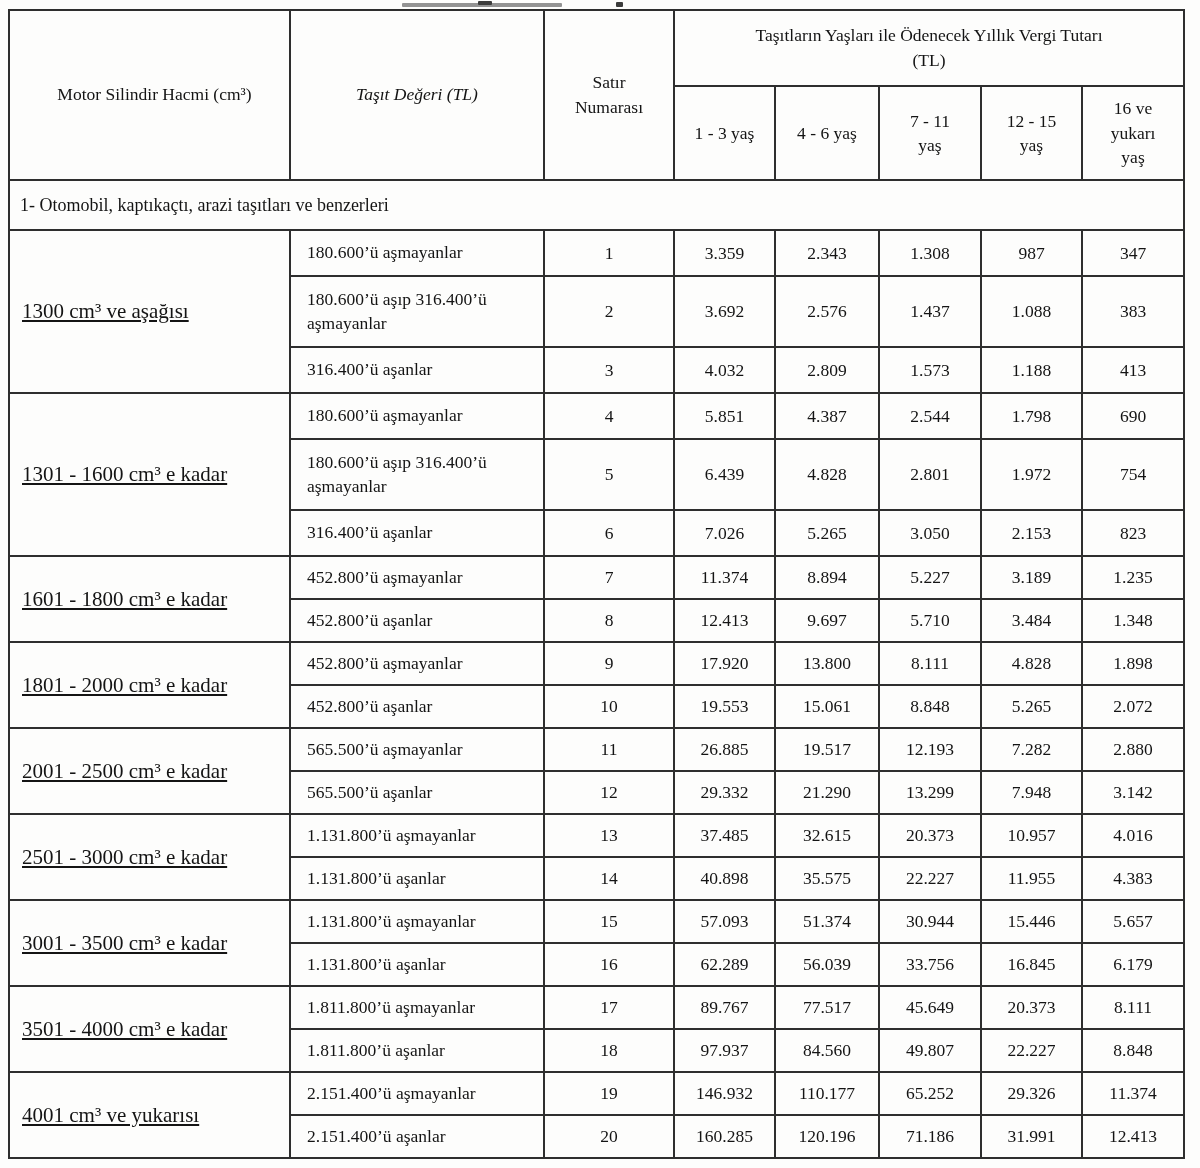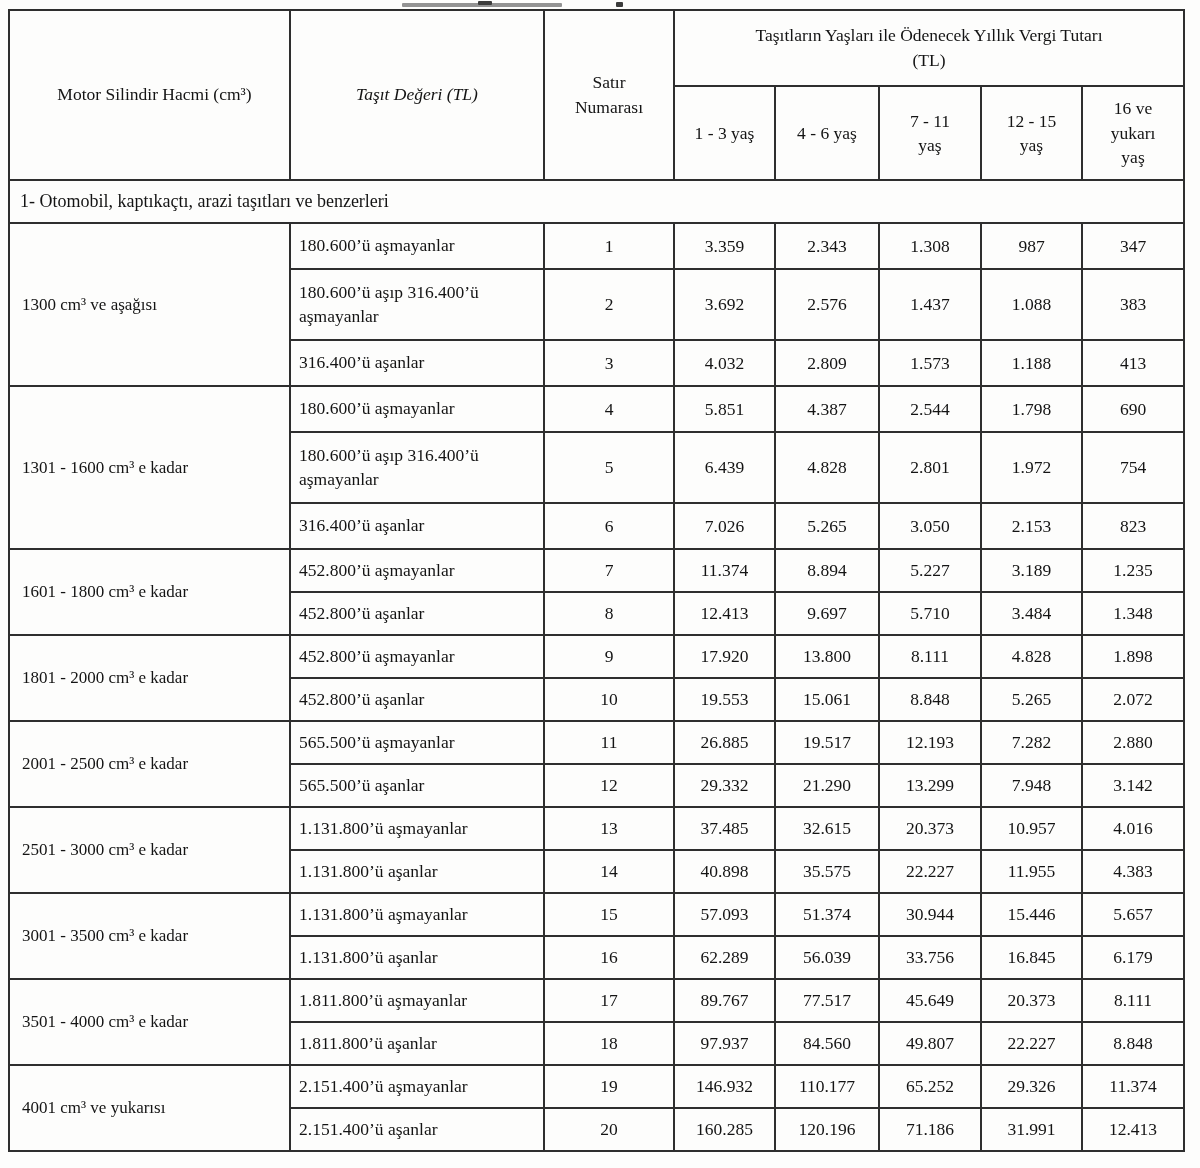--- a/index.html
+++ b/index.html
@@ -29,34 +29,35 @@
   }
   .mtv thead th { text-align:center; line-height:1.45; }
   .th-engine { text-align:center; padding-left:10px; }
   .th-value  { text-align:center;font-style:italic; }
   .prewrap { white-space:pre-line;margin-top:28px; }
   .row-a { height:76px; }
   .row-b { height:94px; }
   .agecell { line-height:1.4 !important; }
 
   .section-row td {
-    height:43px;
+    height:50px;
     text-align:left;
     padding-left:10px;
     font-size:18px;
   }
 
   td.engine {
     text-align:left;
     padding-left:12px;
-    font-size:17px;
+    font-size:21px;
+    text-decoration:underline;
   }
   td.value {
     text-align:left;
-    padding-left:8px;
+    padding-left:16px;
     padding-right:14px;
     line-height:1.35;
   }
   td.num { text-align:center; }
 
   tr.h46 { height:46px; }
   tr.h74 { height:71px; }
   tr.h43 { height:43px; }
 </style>
 </head>

